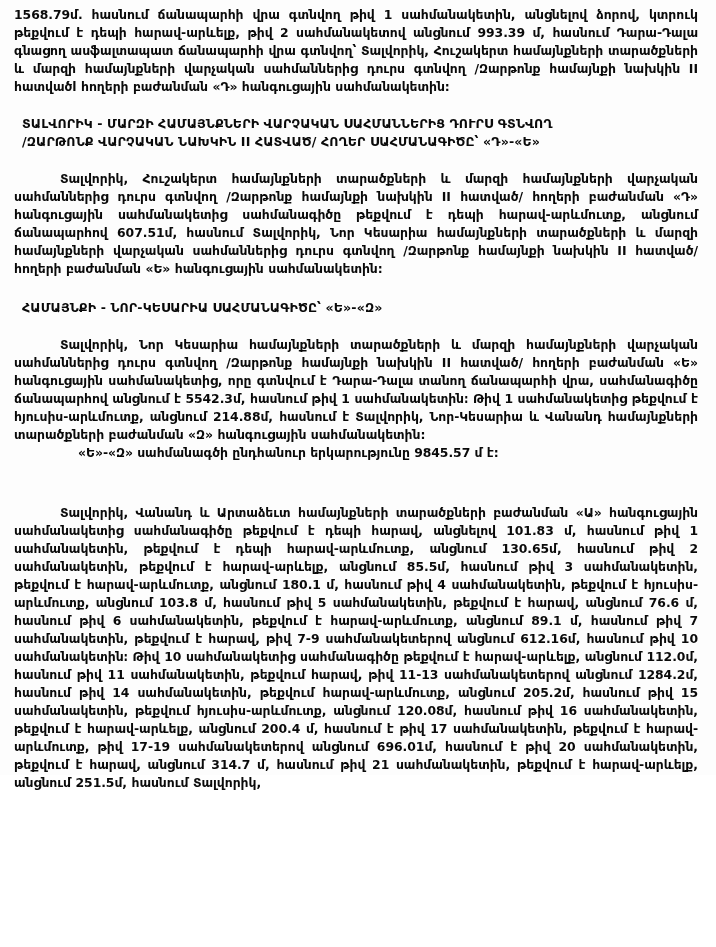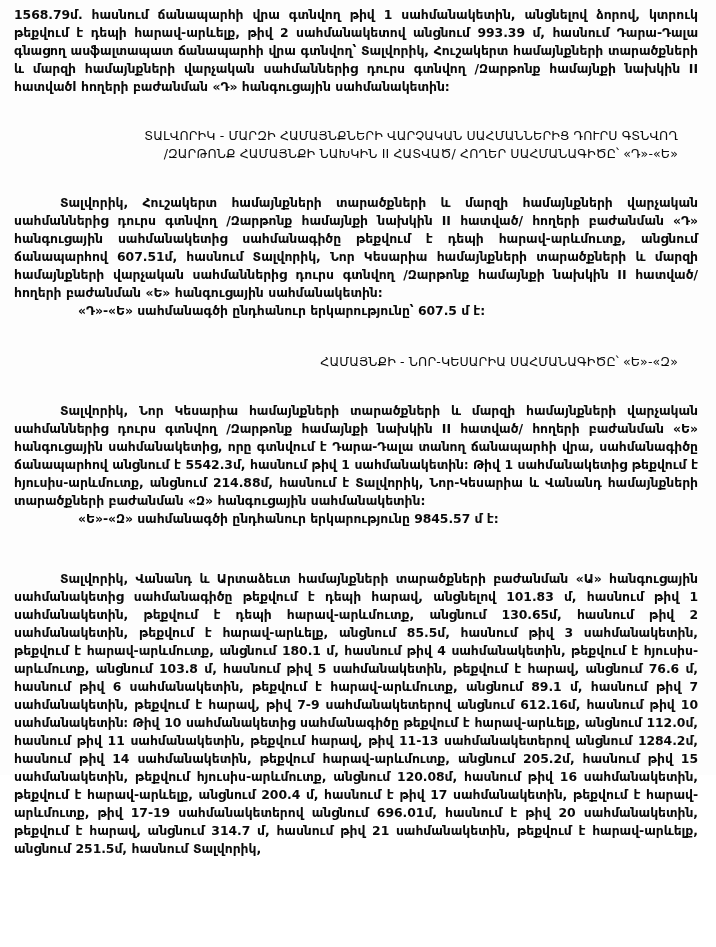--- a/index.html
+++ b/index.html
@@ -43,53 +43,52 @@
   .sub-line {
     margin: 0;
     font-size: 12.4px;
     line-height: 18.0px;
     font-weight: 600;
     text-indent: 64px;
     letter-spacing: -0.05px;
     white-space: nowrap;
   }
   .heading {
-    margin: 12px;
+    margin: 0;
     font-size: 12.6px;
     line-height: 18.0px;
-    font-weight: 400;
-    text-align: right;
+    font-weight: 700;
+    text-align: left;
     letter-spacing: 0.1px;
   }
   .heading .hl-1 { display: block; }
   .heading .hl-2 { display: block; }
   .spacer-md { height: 19px; }
   .spacer-lg { height: 21px; }
   .heading-block { padding: 0 8px; }
 </style>
 </head>
 <body>
 
 <div class="page">
 
   <p class="para noindent">1568.79մ. հասնում ճանապարհի վրա գտնվող թիվ 1 սահմանակետին, անցնելով ձորով, կտրուկ թեքվում է դեպի հարավ-արևելք, թիվ 2 սահմանակետով անցնում 993.39 մ, հասնում Դարա-Դալա գնացող ասֆալտապատ ճանապարհի վրա գտնվող՝ Տալվորիկ, Հուշակերտ համայնքների տարածքների և մարզի համայնքների վարչական սահմաններից դուրս գտնվող /Զարթոնք համայնքի նախկին II հատվածl հողերի բաժանման «Դ» հանգուցային սահմանակետին:</p>
 
 
   <div class="spacer-md"></div>
 
   <div class="heading heading-block">
     <span class="hl-1">ՏԱԼՎՈՐԻԿ  -  ՄԱՐԶԻ ՀԱՄԱՅՆՔՆԵՐԻ ՎԱՐՉԱԿԱՆ ՍԱՀՄԱՆՆԵՐԻՑ ԴՈՒՐՍ ԳՏՆՎՈՂ</span>
-    <span class="hl-2">/ԶԱՐԹՈՆՔ ՀԱՄԱՅՆՔԻ ՆԱԽԿԻՆ II ՀԱՏՎԱԾ/ ՀՈՂԵՐ ՍԱՀՄԱՆԱԳԻԾԸ՝ «Դ»-«Ե»</span>
+    <span class="hl-2">/ԶԱՐԹՈՆՔ ՎԱՐՉԱԿԱՆ ՆԱԽԿԻՆ II ՀԱՏՎԱԾ/ ՀՈՂԵՐ ՍԱՀՄԱՆԱԳԻԾԸ՝ «Դ»-«Ե»</span>
   </div>
 
   <div class="spacer-md"></div>
 
   <p class="para indent">Տալվորիկ, Հուշակերտ համայնքների տարածքների և մարզի համայնքների վարչական սահմաններից դուրս գտնվող /Զարթոնք համայնքի նախկին II հատված/ հողերի բաժանման «Դ» հանգուցային սահմանակետից սահմանագիծը թեքվում է դեպի հարավ-արևմուտք, անցնում  ճանապարհով   607.51մ, հասնում Տալվորիկ, Նոր Կեսարիա համայնքների տարածքների և մարզի համայնքների վարչական սահմաններից դուրս գտնվող /Զարթոնք համայնքի նախկին II հատված/ հողերի բաժանման «Ե» հանգուցային սահմանակետին:</p>
 
-  <p class="sub-line">«Դ»-«Ե» սահմանագծի ընդհանուր երկարությունը՝ 607.5 մ է:</p>
 
   <div class="spacer-lg"></div>
 
   <div class="heading heading-block">
     <span class="hl-1">ՀԱՄԱՅՆՔԻ - ՆՈՐ-ԿԵՍԱՐԻԱ  ՍԱՀՄԱՆԱԳԻԾԸ՝  «Ե»-«Զ»</span>
   </div>
 
   <div class="spacer-md"></div>
 
   <p class="para indent">Տալվորիկ, Նոր Կեսարիա համայնքների տարածքների և մարզի համայնքների վարչական սահմաններից դուրս գտնվող /Զարթոնք համայնքի նախկին II հատված/ հողերի բաժանման «Ե» հանգուցային սահմանակետից, որը գտնվում է Դարա-Դալա տանող ճանապարհի վրա, սահմանագիծը ճանապարհով անցնում է 5542.3մ, հասնում թիվ 1 սահմանակետին։ Թիվ 1 սահմանակետից թեքվում է հյուսիս-արևմուտք, անցնում 214.88մ, հասնում է Տալվորիկ, Նոր-Կեսարիա և Վանանդ համայնքների տարածքների բաժանման «Զ» հանգուցային սահմանակետին:</p>

